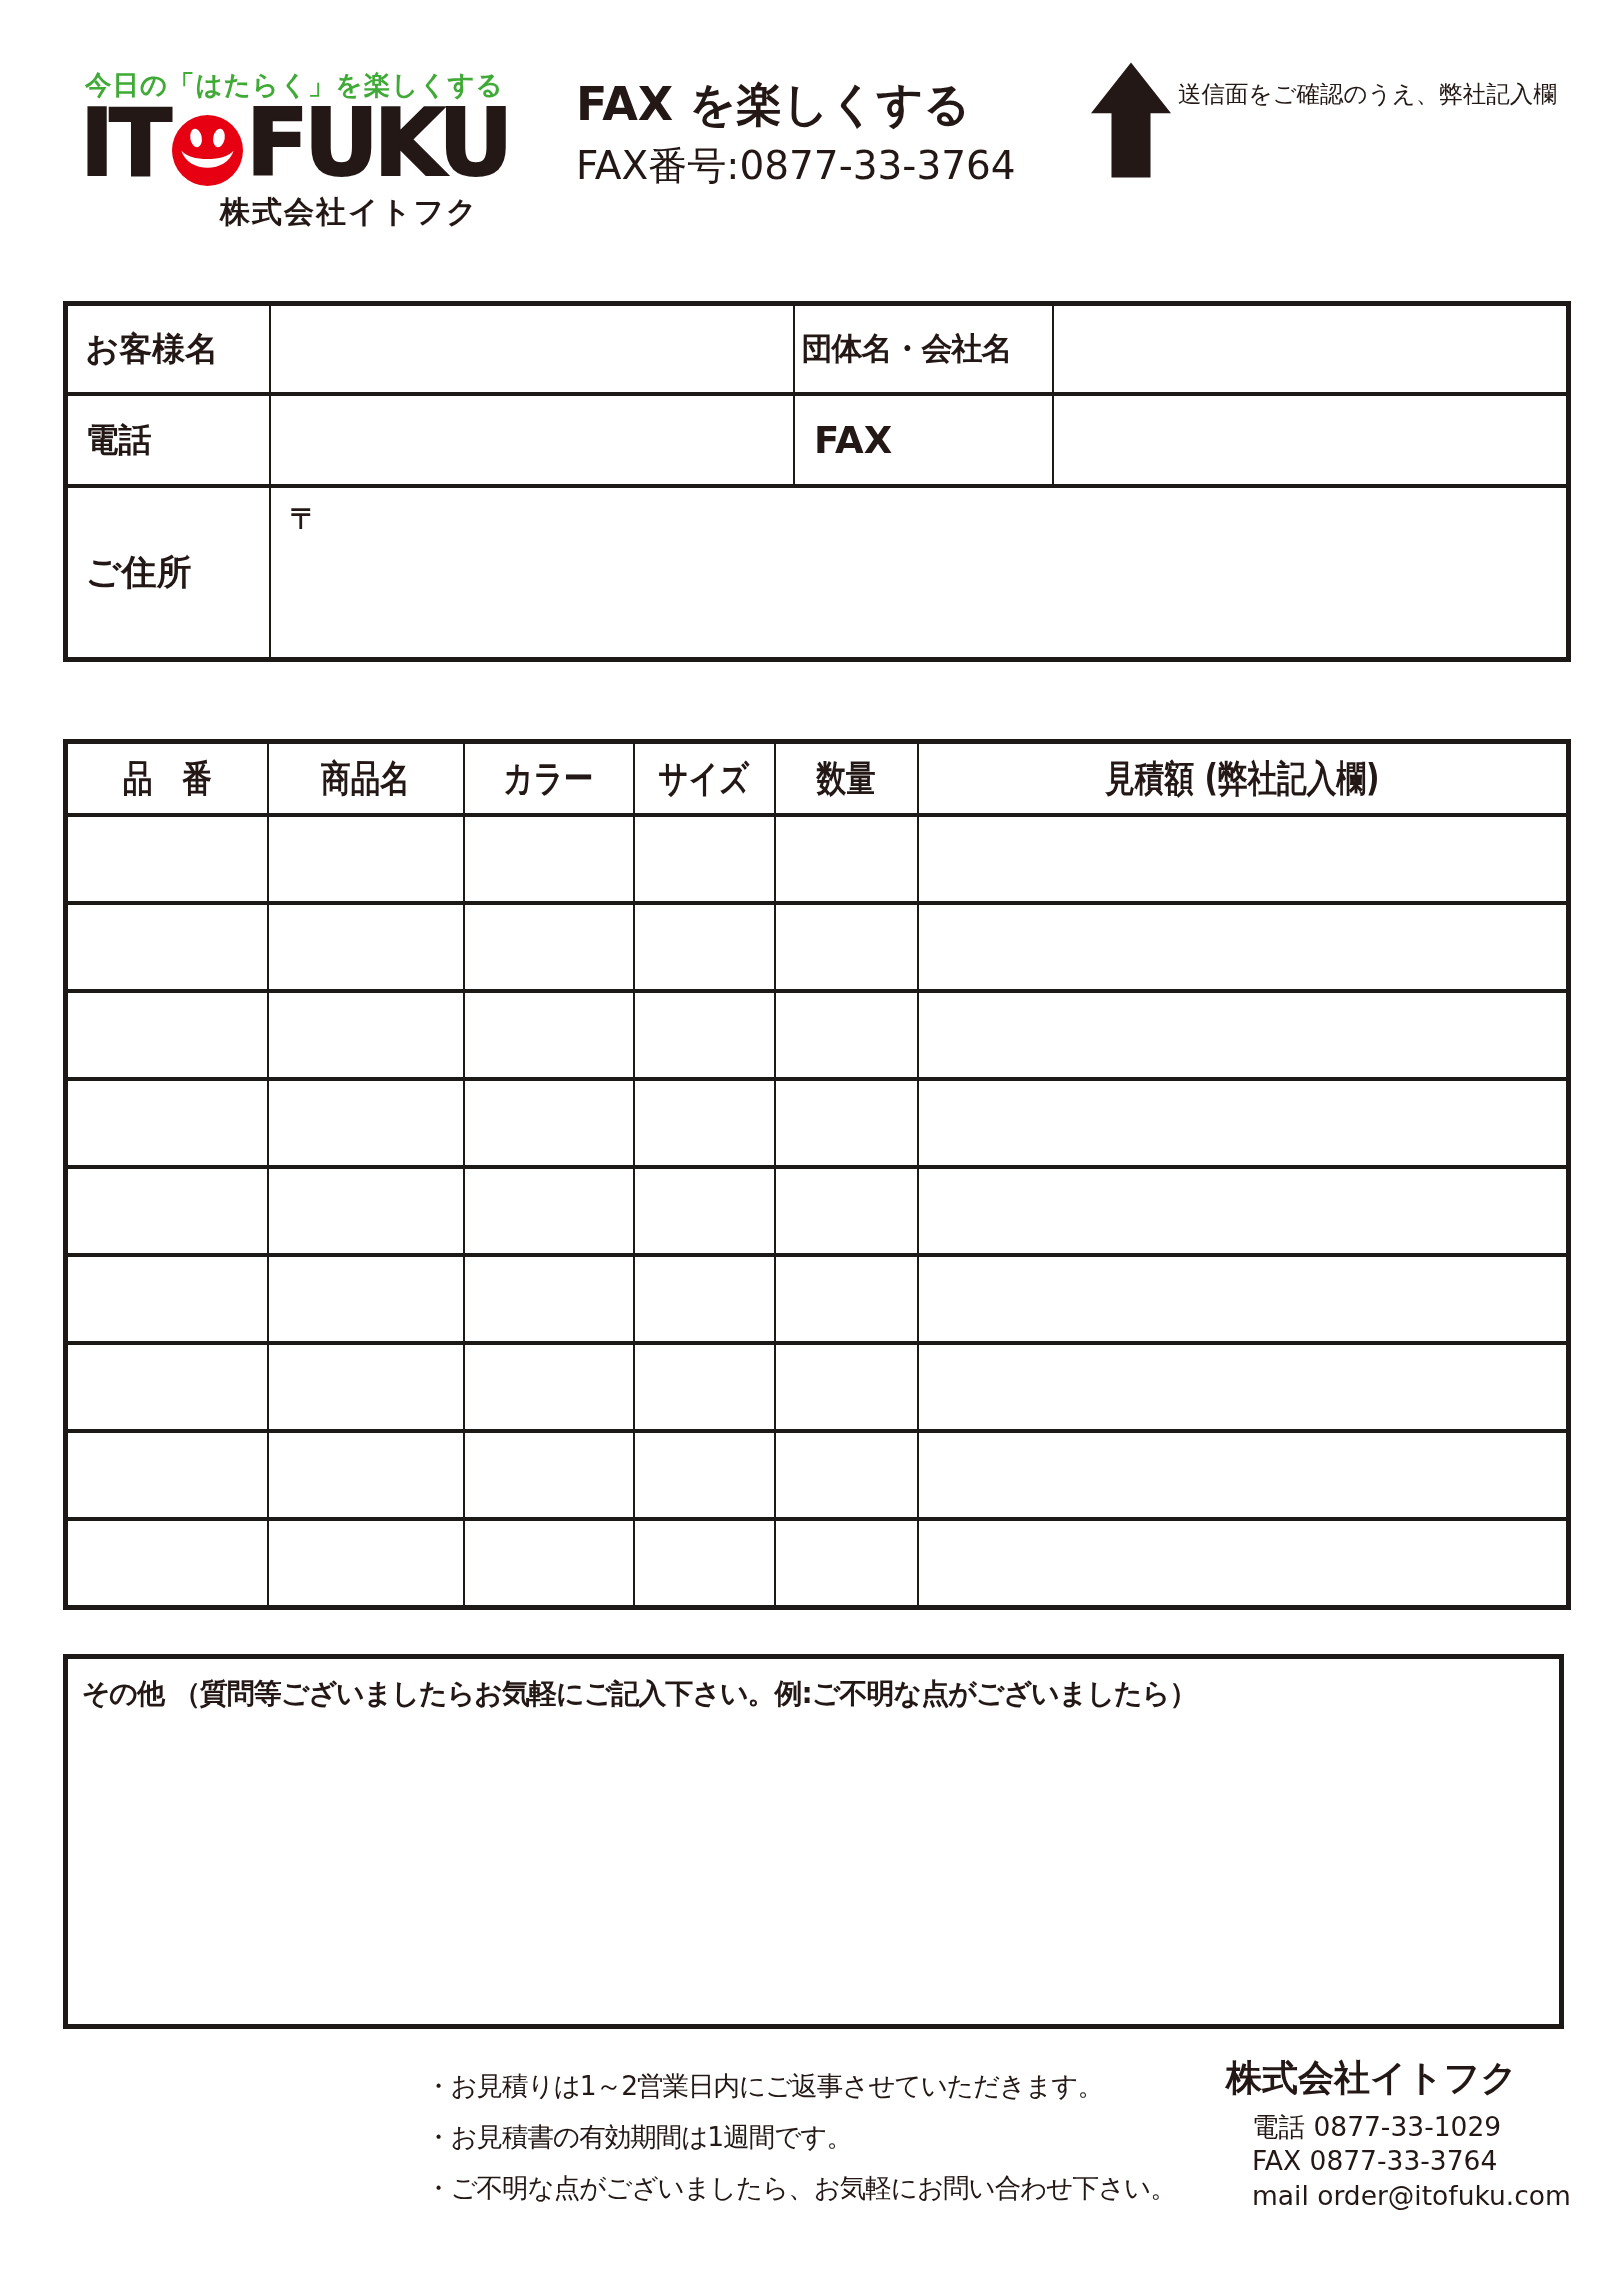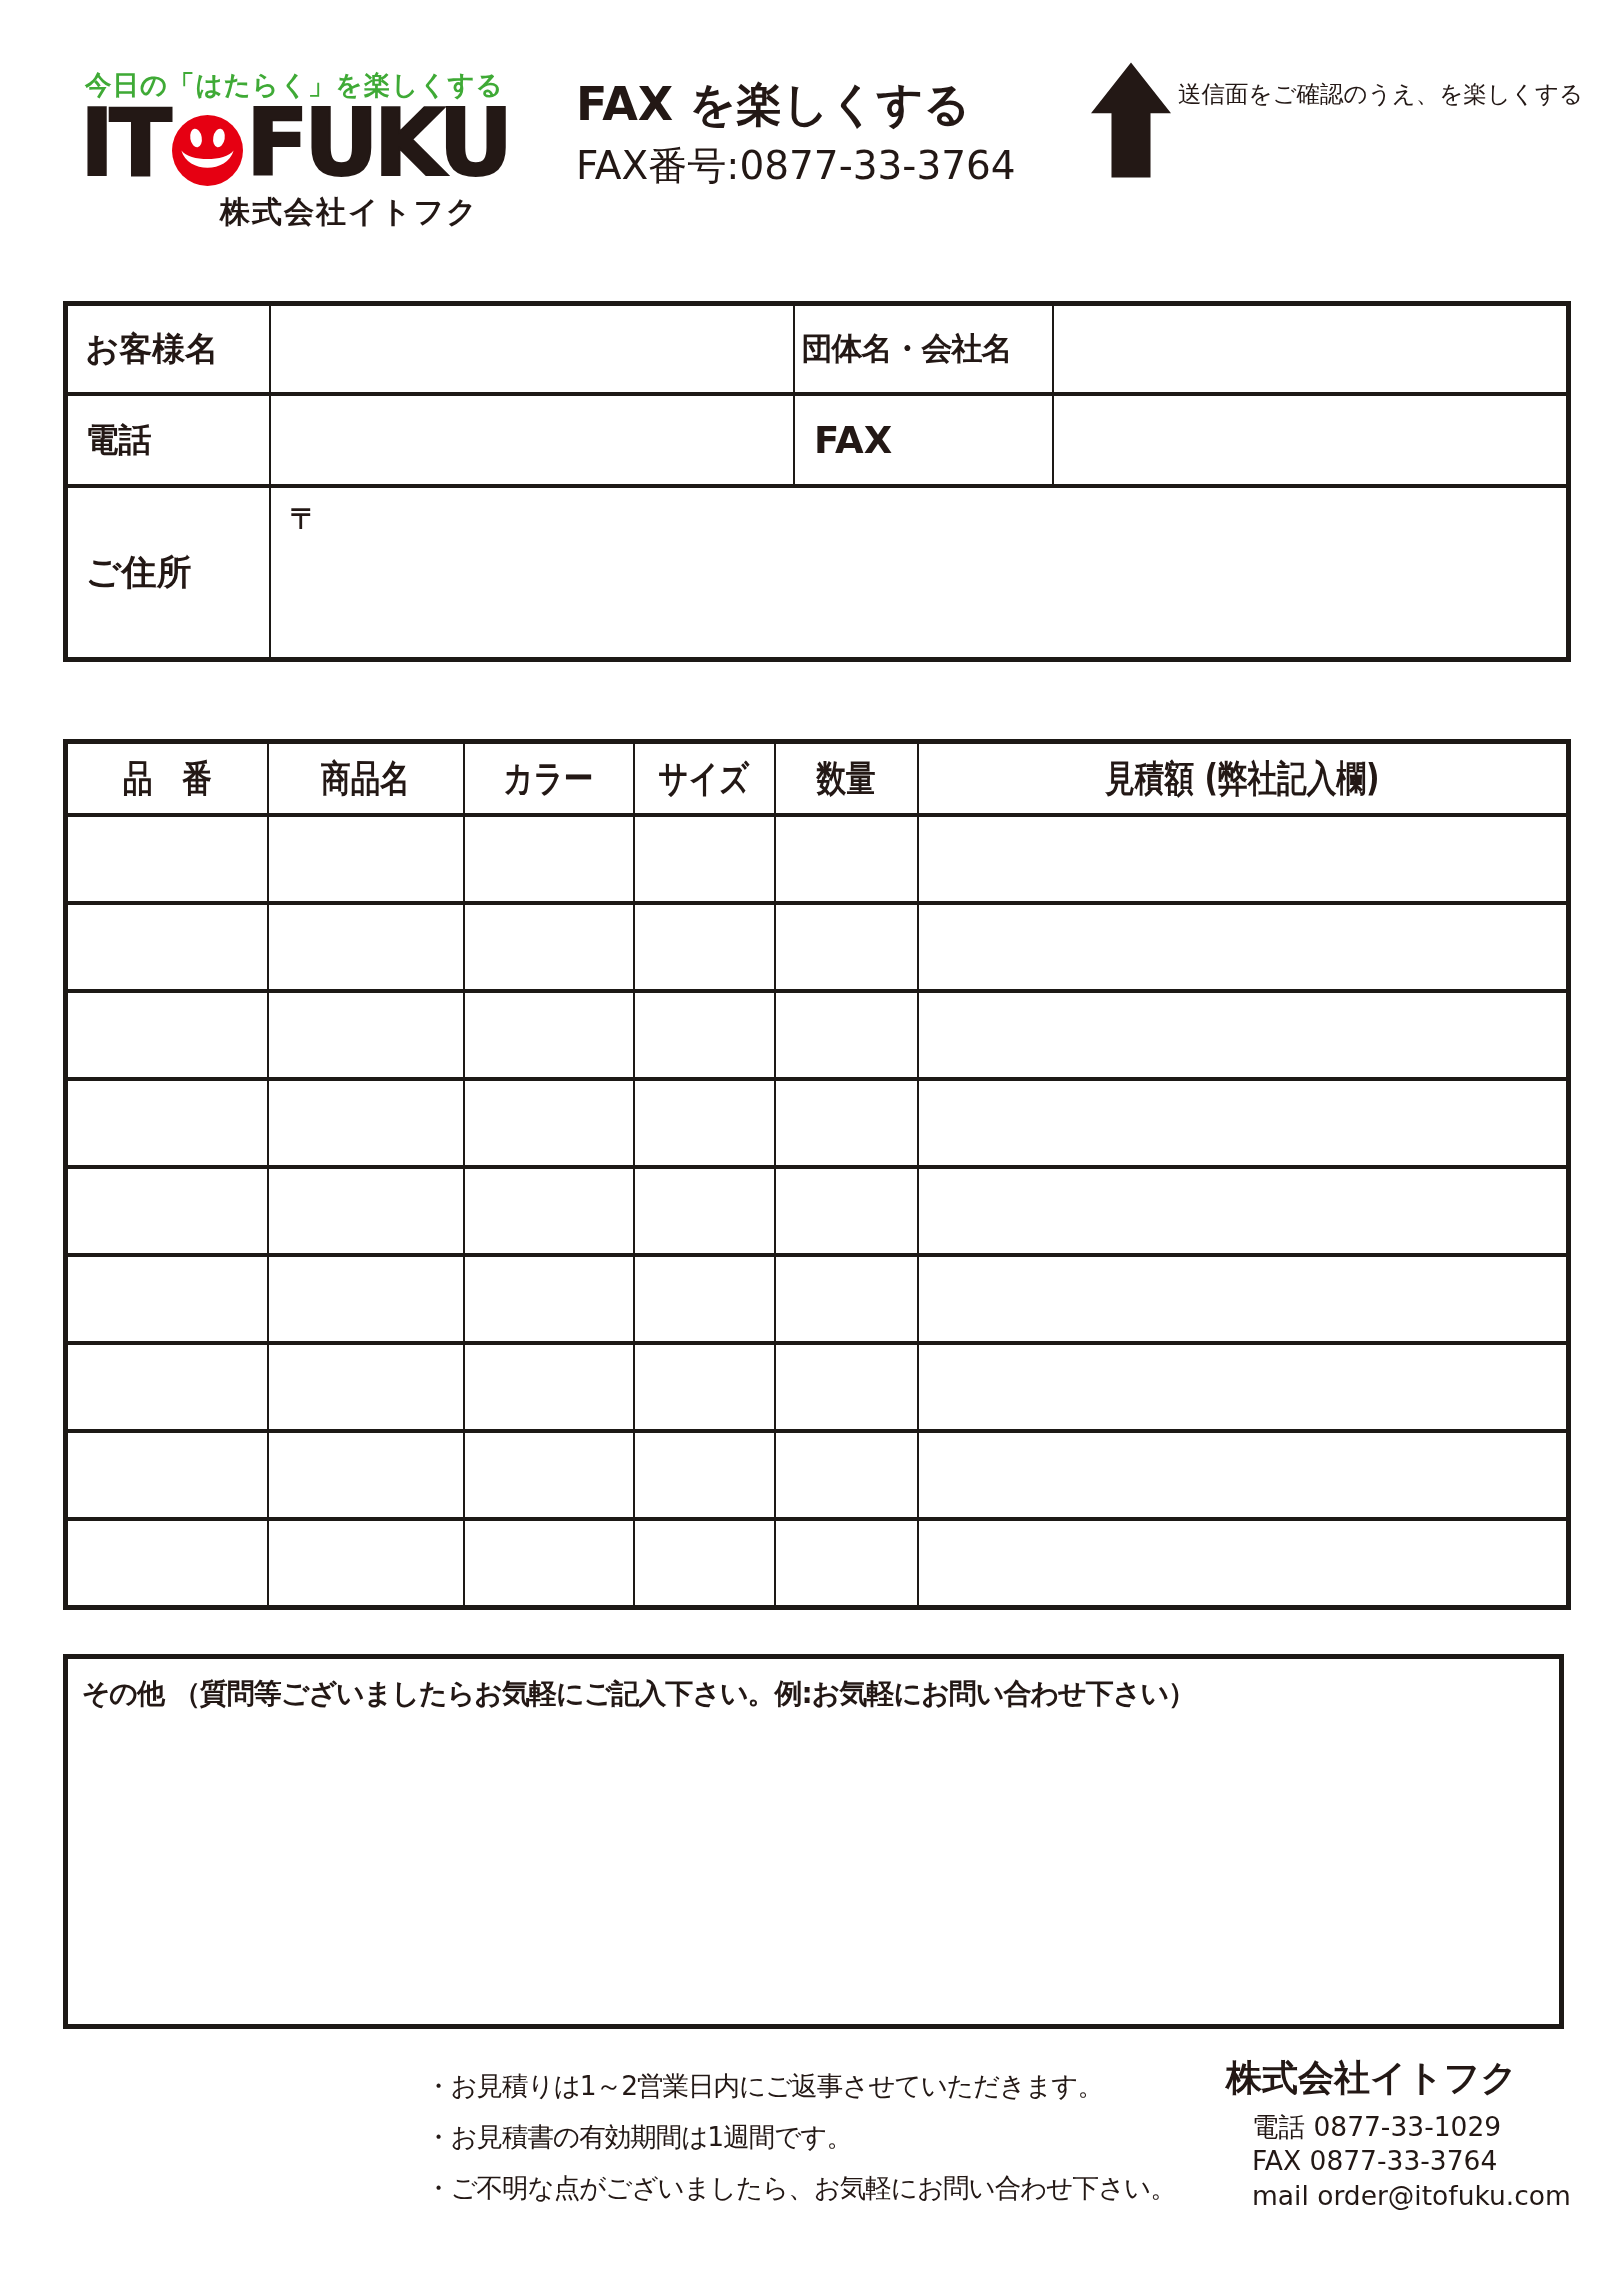--- a/index.html
+++ b/index.html
@@ -64,21 +64,21 @@
   </div>
   <div class="logo-company">株式会社イトフク</div>
 
   <h1 class="doc-title">FAX を楽しくする</h1>
   <div class="fax-line">FAX番号:0877-33-3764</div>
 
   <svg class="send-arrow" viewBox="0 0 82 118">
     <polygon points="41,0 82,52 61,52 61,118 21,118 21,52 0,52" fill="#231815"></polygon>
   </svg>
   <div class="send-note">
-    <div>送信面をご確認のうえ、を楽しくする</div>
+    <div>送信面をご確認のうえ、弊社記入欄</div>
   </div>
 
   <table class="cust">
     <colgroup>
         <col style="width:204px">
         <col style="width:524px">
         <col style="width:259px">
         <col style="width:516px">
       </colgroup>
     <tbody>
@@ -192,21 +192,21 @@
           <td></td>
           <td></td>
           <td></td>
           <td></td>
           <td></td>
         </tr>
       </tbody>
   </table>
 
   <div class="other-box">
-    <div class="other-label">その他 （質問等ございましたらお気軽にご記入下さい。例:お気軽にお問い合わせ下さい）</div>
+    <div class="other-label">その他 （質問等ございましたらお気軽にご記入下さい。例:ご不明な点がございましたら）</div>
   </div>
 
   <div class="foot-notes">
     <div>・お見積りは1～2営業日内にご返事させていただきます。</div>
     <div>・お見積書の有効期間は1週間です。</div>
     <div>・ご不明な点がございましたら、お気軽にお問い合わせ下さい。</div>
   </div>
   <div class="f-company">株式会社イトフク</div>
   <div class="f-line1">電話 0877-33-1029</div>
   <div class="f-line2">FAX 0877-33-3764</div>

